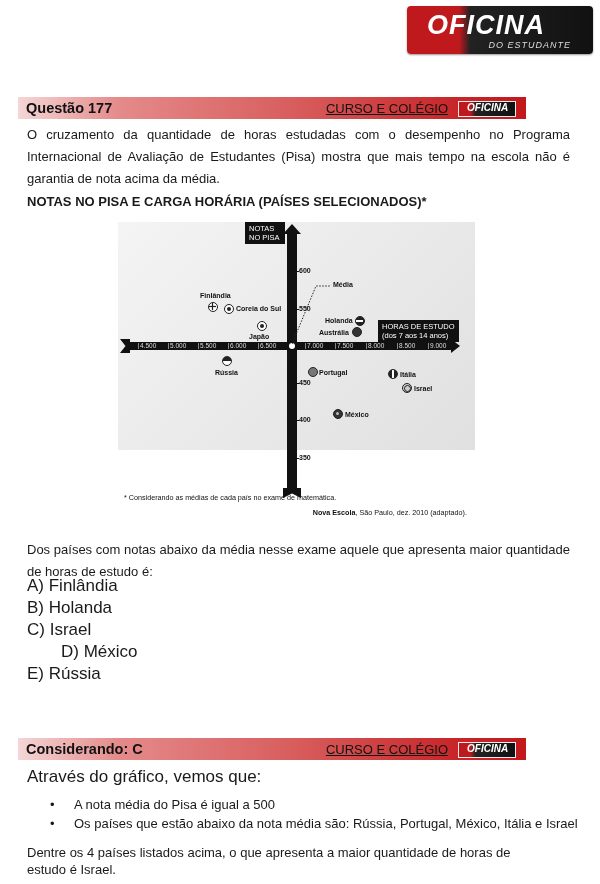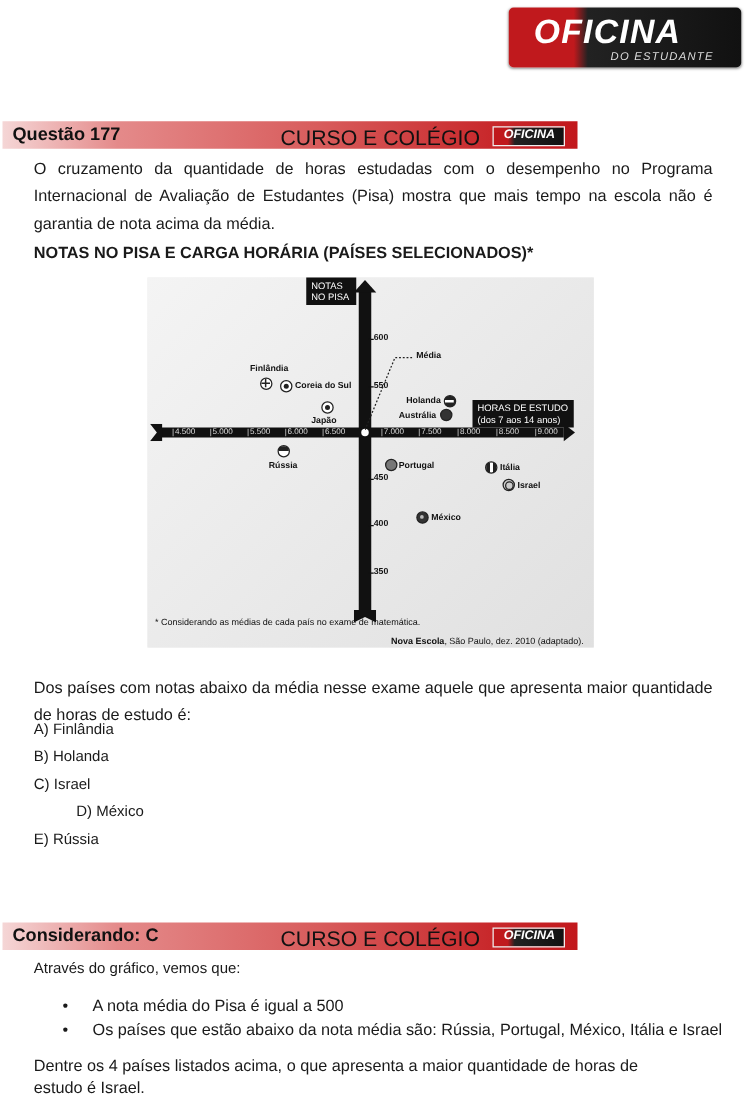--- a/index.html
+++ b/index.html
@@ -15,49 +15,49 @@
   }
   .logo .word {
     position: absolute; left: 20px; top: 4px; font-size: 27px; font-weight: bold;
     font-style: italic; color: #fff; letter-spacing: 1px;
   }
   .logo .sub {
     position: absolute; right: 22px; bottom: 4px; font-size: 9px; color: #ddd;
     font-style: italic; letter-spacing: 1px;
   }
   .bar {
-    position: absolute; left: 2px; width: 460px; height: 22px;
+    position: absolute; left: 18px; width: 508px; height: 22px;
     background: linear-gradient(90deg, #f5d6d6 0%, #e48a8a 20%, #d85c5c 55%, #c8282b 85%, #c2181c 100%);
   }
   .bar .title {
     position: absolute; left: 8px; top: 3px; font-size: 14.5px; font-weight: bold; color: #111;
   }
   .bar .right {
-    position: absolute; right: 78px; top: 4px; font-size: 17px; color: #111;
+    position: absolute; right: 78px; top: 4px; font-size: 13px; color: #111; text-decoration: underline;
   }
   .bar .mini {
     position: absolute; right: 10px; top: 4px; width: 56px; height: 14px;
     background: linear-gradient(90deg, #c0191d 0%, #c0191d 20%, #222 30%, #111 100%);
     border: 1px solid #eee;
   }
   .bar .mini span {
     position: absolute; left: 8px; top: 0px; font-size: 10px; font-weight: bold;
     font-style: italic; color: #fff;
   }
   .para {
     position: absolute; left: 27px; width: 543px; font-size: 13px; line-height: 22px;
     text-align: justify; margin: 0;
   }
   .heading { position: absolute; left: 27px; font-size: 13px; font-weight: bold; }
-  .line { position: absolute; left: 27px; font-size: 12px; }
+  .line { position: absolute; left: 27px; font-size: 17px; }
   .bullet { position: absolute; left: 50px; font-size: 13px; }
   .bullet .dot { display: inline-block; width: 24px; }
   
   .chart {
-    position: absolute; left: 118px; top: 222px; width: 357px; height: 296px;
+    position: absolute; left: 118px; top: 222px; width: 357px; height: 228px;
     background: #eeeeee;
   }
   .chart .bg {
     position: absolute; inset: 0;
     background: linear-gradient(135deg, #f4f4f4 0%, #e8e8e8 60%, #e0e0e0 100%);
   }
   .vaxis { position: absolute; left: 169px; top: 8px; width: 10px; height: 262px; background: #111; }
   .varrow-top {
     position: absolute; left: 165px; top: 2px; width: 0; height: 0;
     border-left: 9px solid transparent; border-right: 9px solid transparent;

